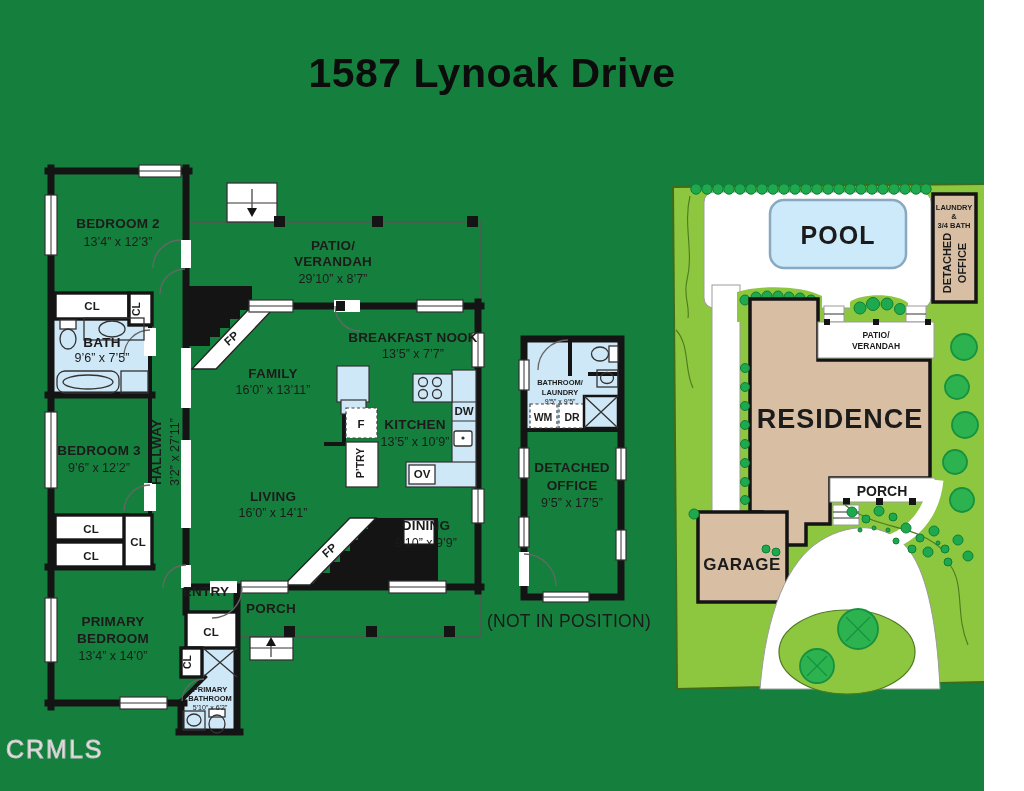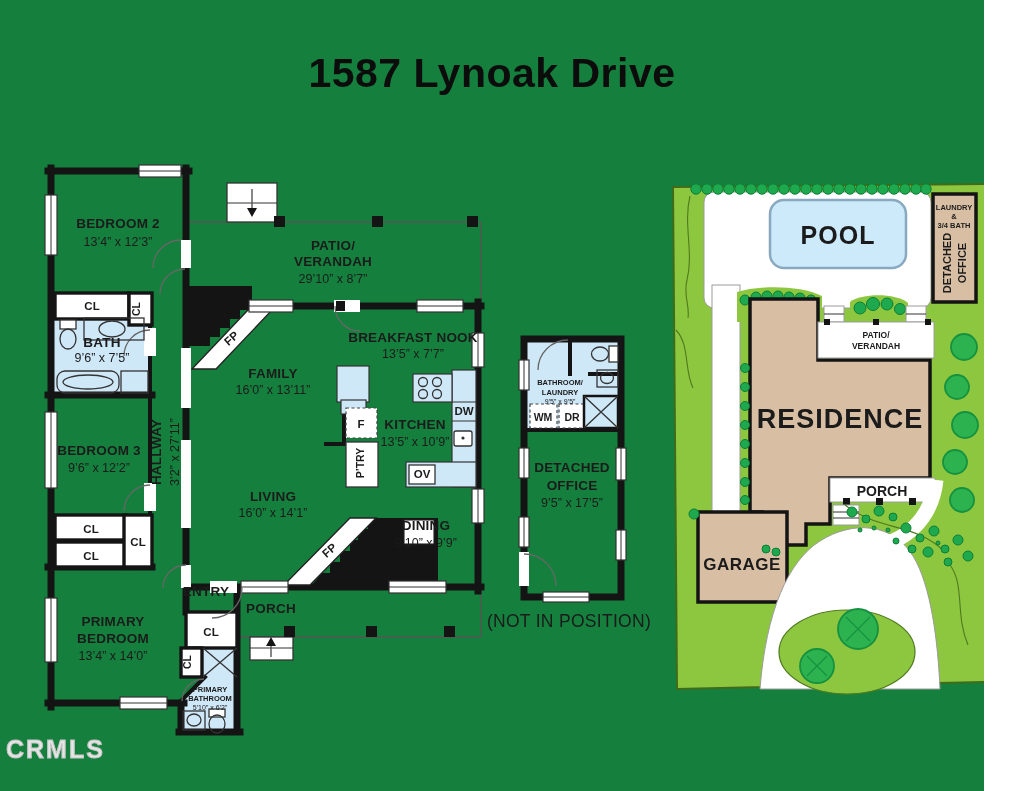--- a/index.html
+++ b/index.html
@@ -1,20 +1,20 @@
 <!DOCTYPE html>
 <html><head>
 <meta charset="utf-8">
 <style>
   html,body{margin:0;padding:0;background:#fff;}
   .page{position:relative;width:984px;height:791px;background:#15803d;overflow:hidden;
         font-family:"Liberation Sans",sans-serif;}
   .page-title{position:absolute;top:50px;left:0;width:100%;text-align:center;
         font-size:41px;font-weight:700;color:#0c0c0c;letter-spacing:.5px;}
-  .watermark{position:absolute;left:6px;top:735px;font-size:25px;font-weight:700;
+  .watermark{position:absolute;left:6px;top:735px;font-size:25px;font-weight:400;
         color:#e6e6e6;-webkit-text-stroke:1px #c3c3c3;letter-spacing:2px;}
   svg{position:absolute;top:0;left:0;}
   svg text{font-family:"Liberation Sans",sans-serif;fill:#1b1b1b;text-anchor:middle;}
   .rm{font-size:13.5px;font-weight:700;letter-spacing:.2px;}
   .dm{font-size:12.5px;font-weight:400;}
   .sm{font-size:11.5px;font-weight:700;}
   .sm2{font-size:10.5px;font-weight:700;}
   .xs{font-size:7.5px;font-weight:700;}
   .xsd{font-size:7px;font-weight:400;}
   .w7{stroke:#141414;stroke-width:7;fill:none;stroke-linecap:square;}

